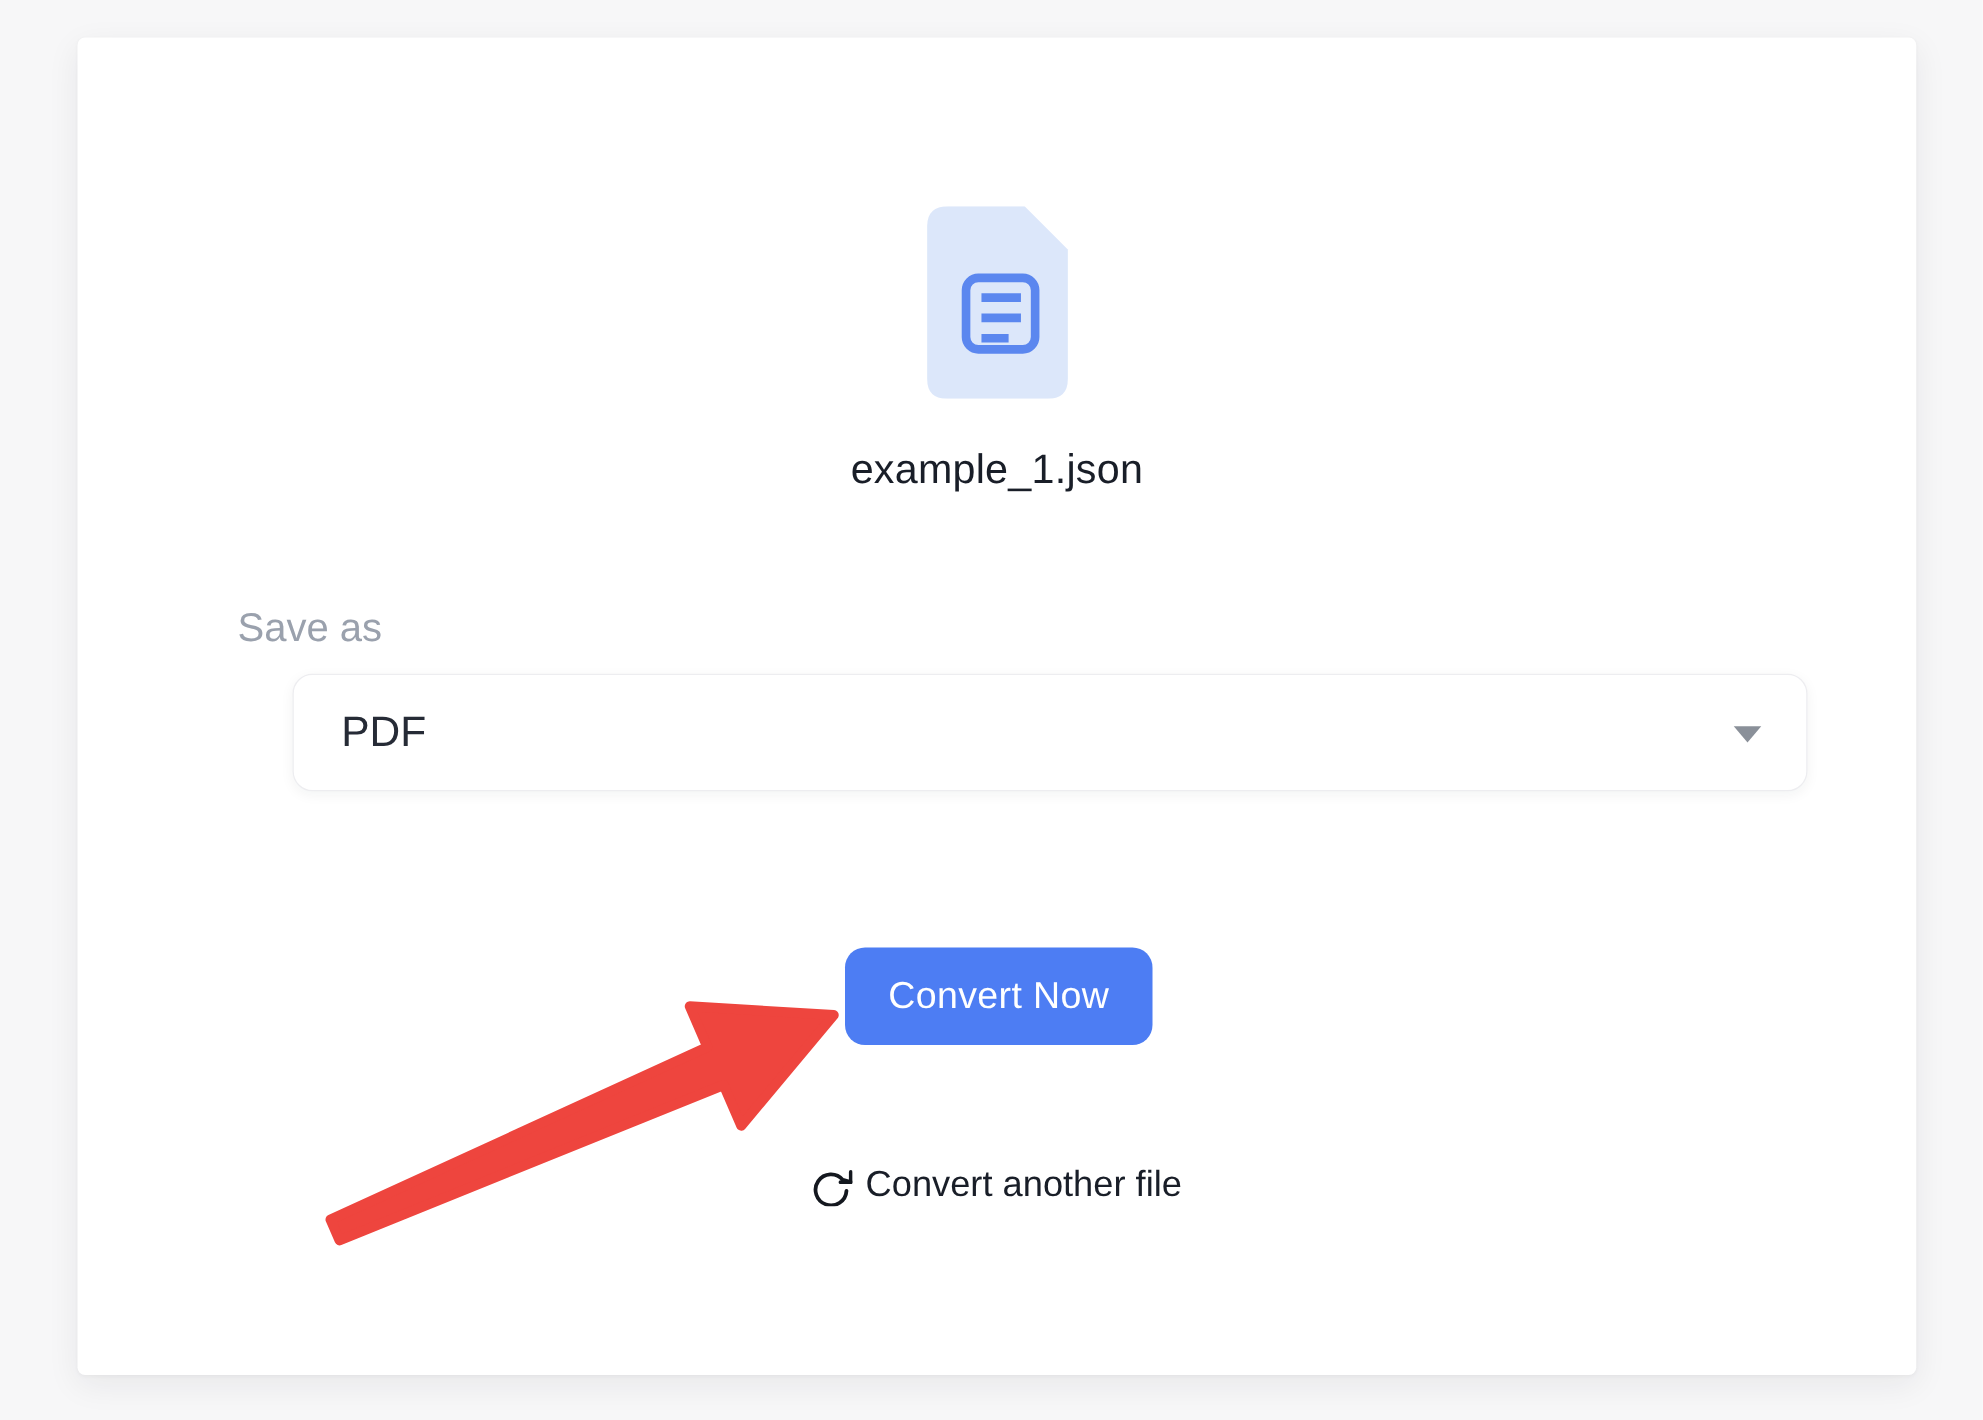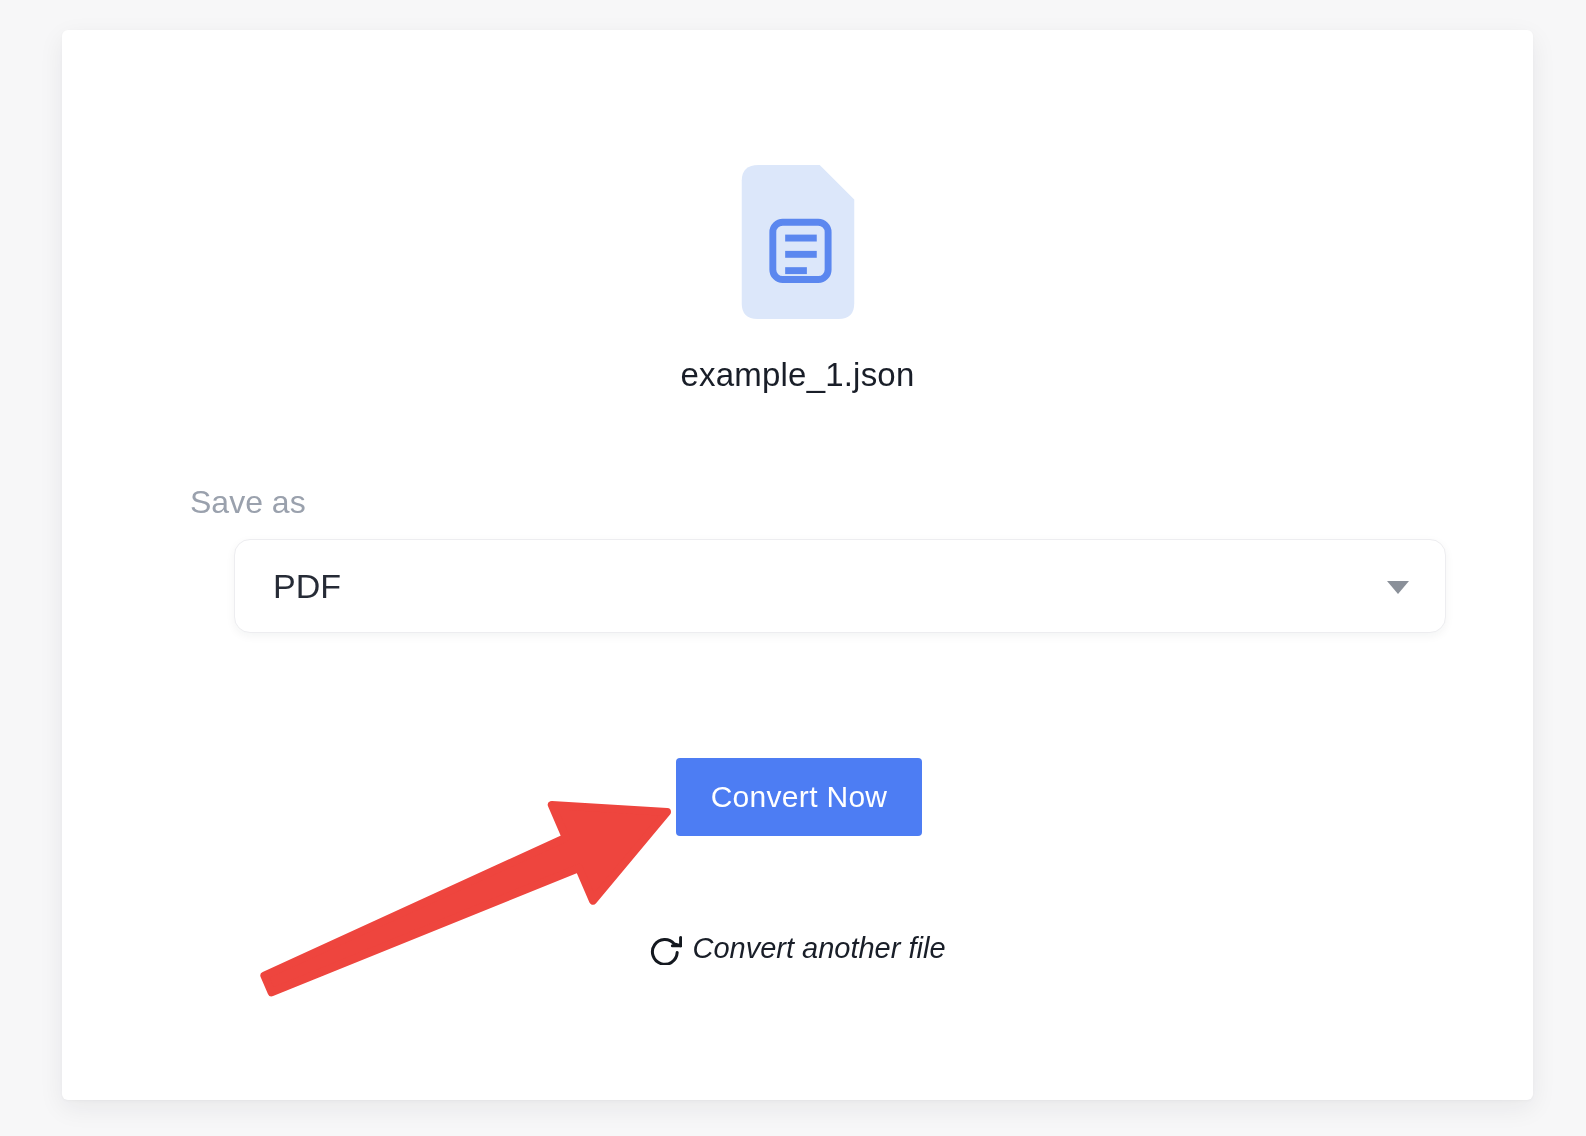--- a/index.html
+++ b/index.html
@@ -92,39 +92,38 @@
   }
 
   
   .convert-btn {
     position: absolute;
     left: 614px; top: 728px;
     width: 246px; height: 78px;
     background: var(--button_blue);
     color: var(--button_text);
     border: none;
-    border-radius: 4px;
+    border-radius: 16px;
     font-family: inherit;
     font-size: 30px;
     font-weight: 500;
     letter-spacing: 0.3px;
     cursor: pointer;
   }
 
   
   .another-row {
     position: absolute;
     left: 0; top: 902px;
     width: 100%;
     display: flex;
     justify-content: center;
     align-items: center;
     gap: 10px;
     cursor: pointer;
-    font-style: italic;
   }
   .refresh-svg {
     width: 33px; height: 33px;
     display: block;
     stroke: #14181f;
     stroke-width: 2.2;
     fill: none;
     stroke-linecap: round;
     stroke-linejoin: round;
   }

